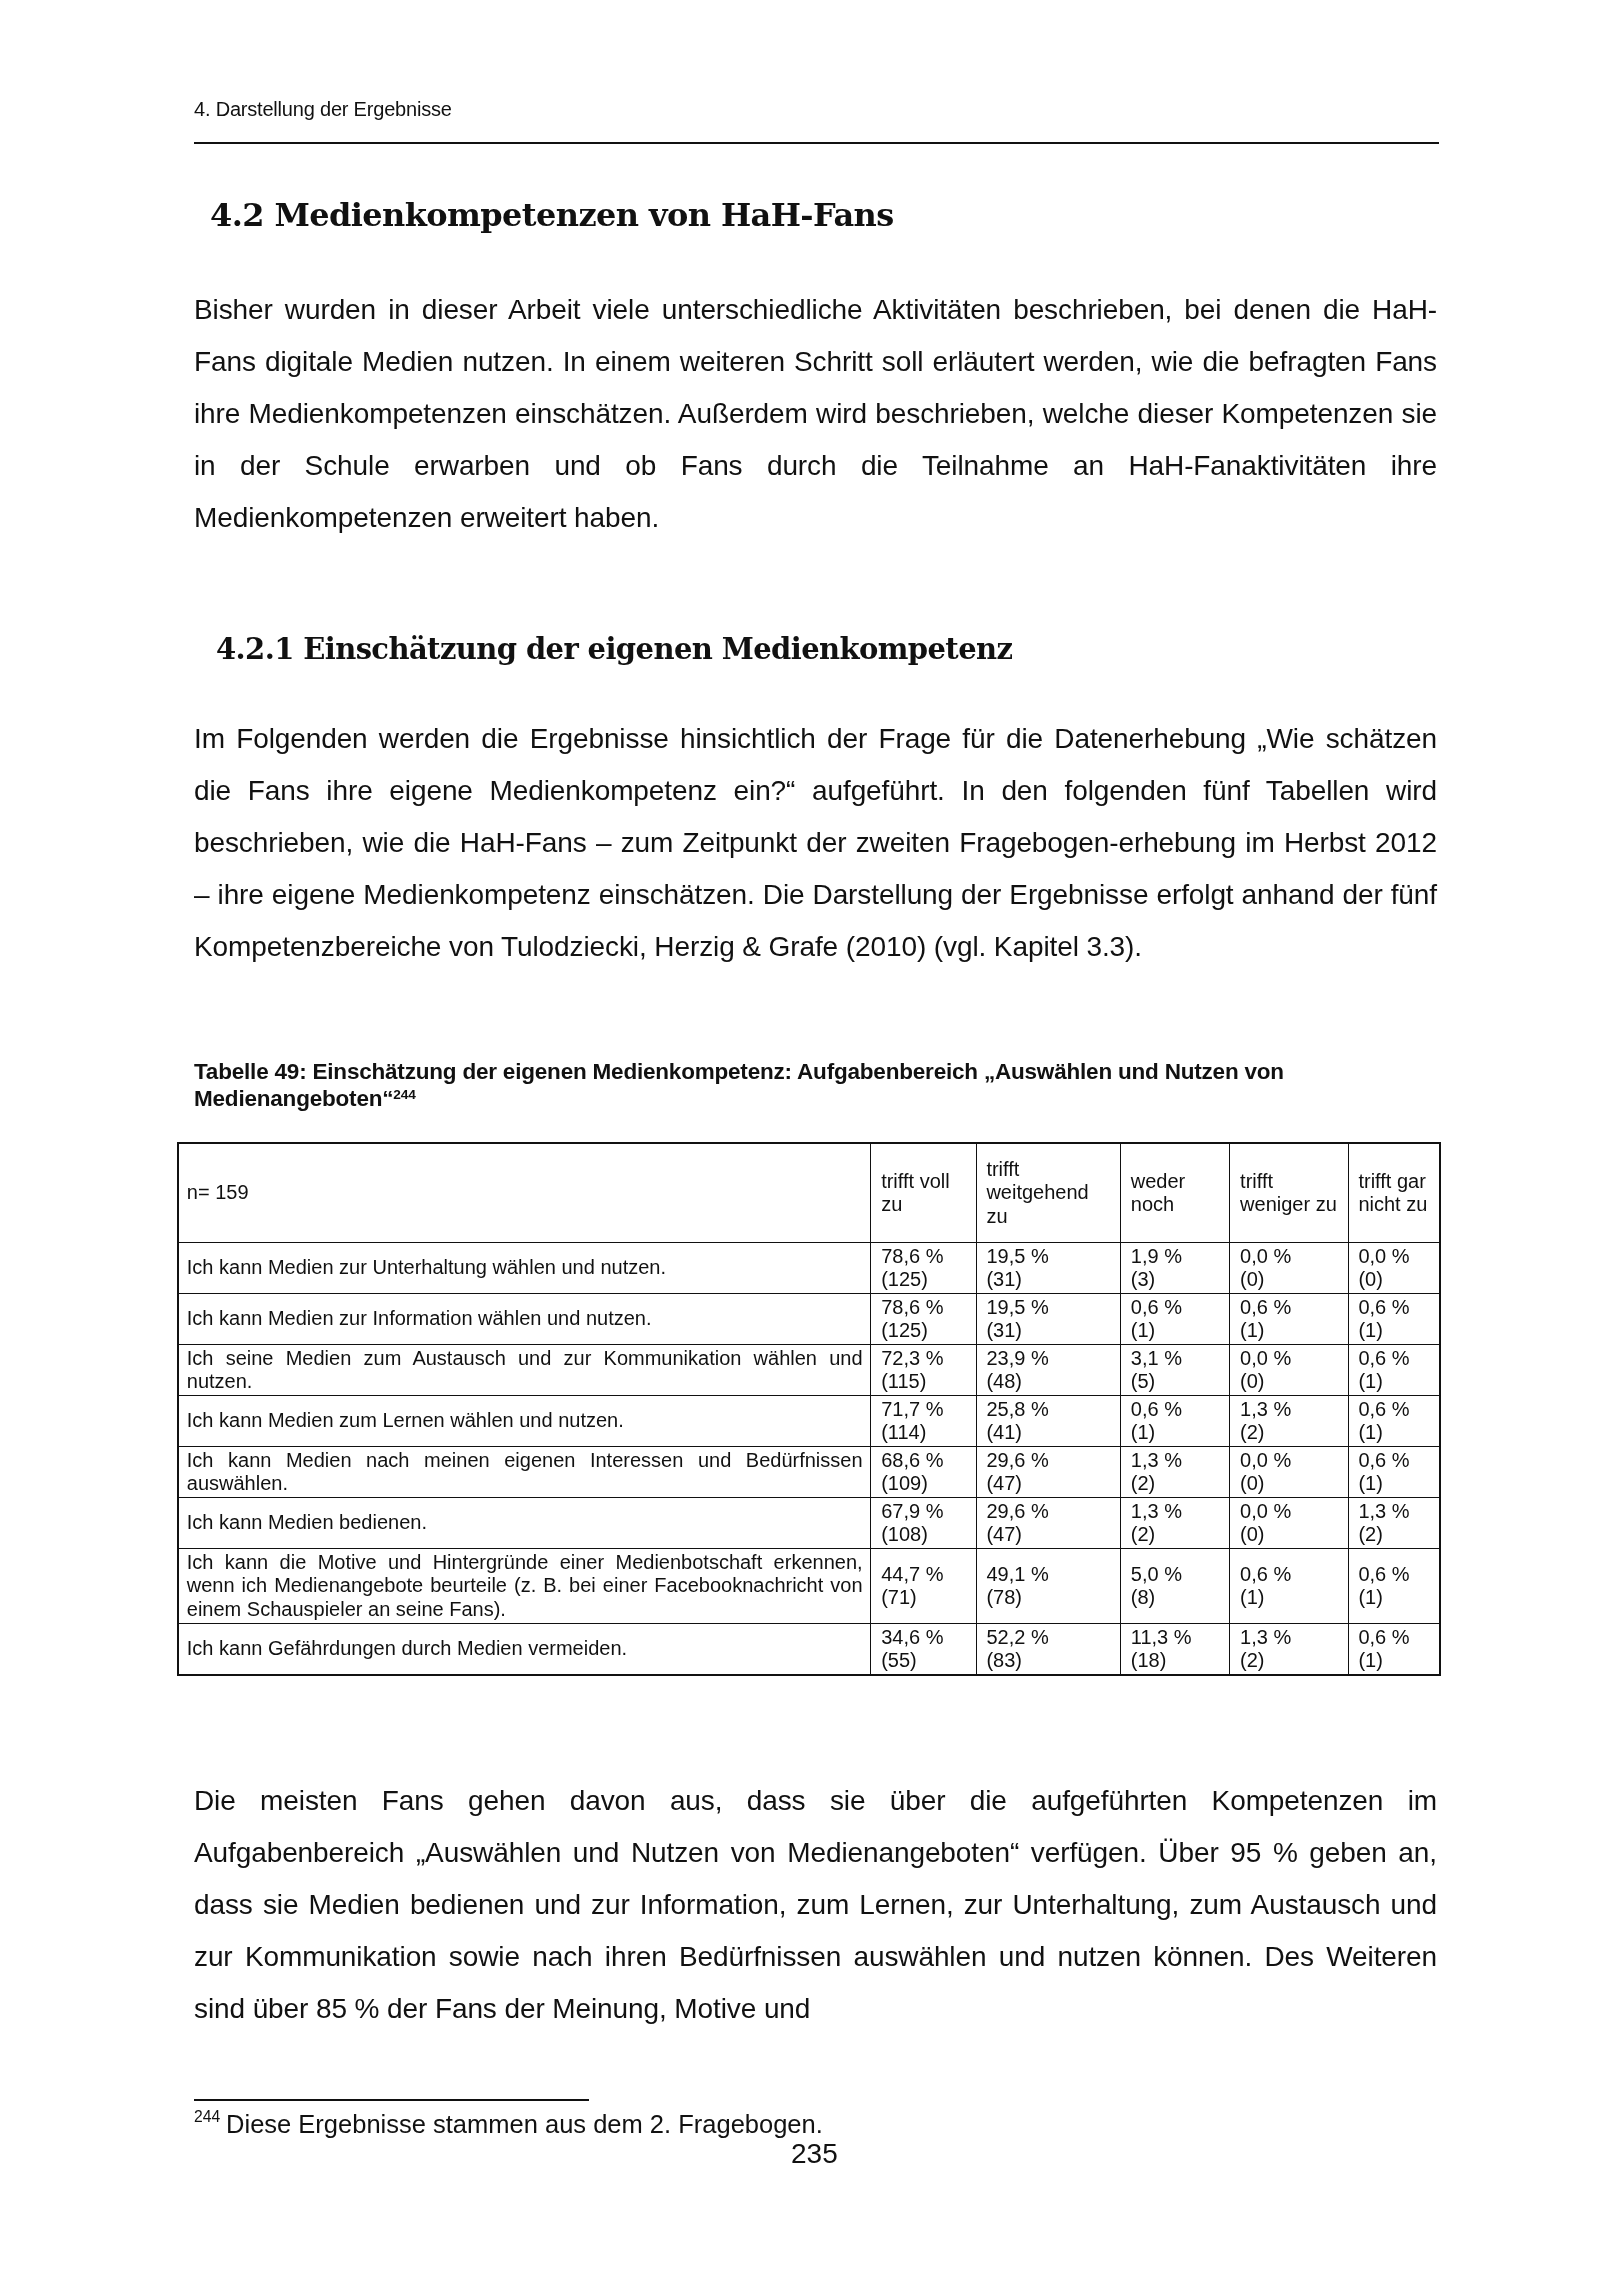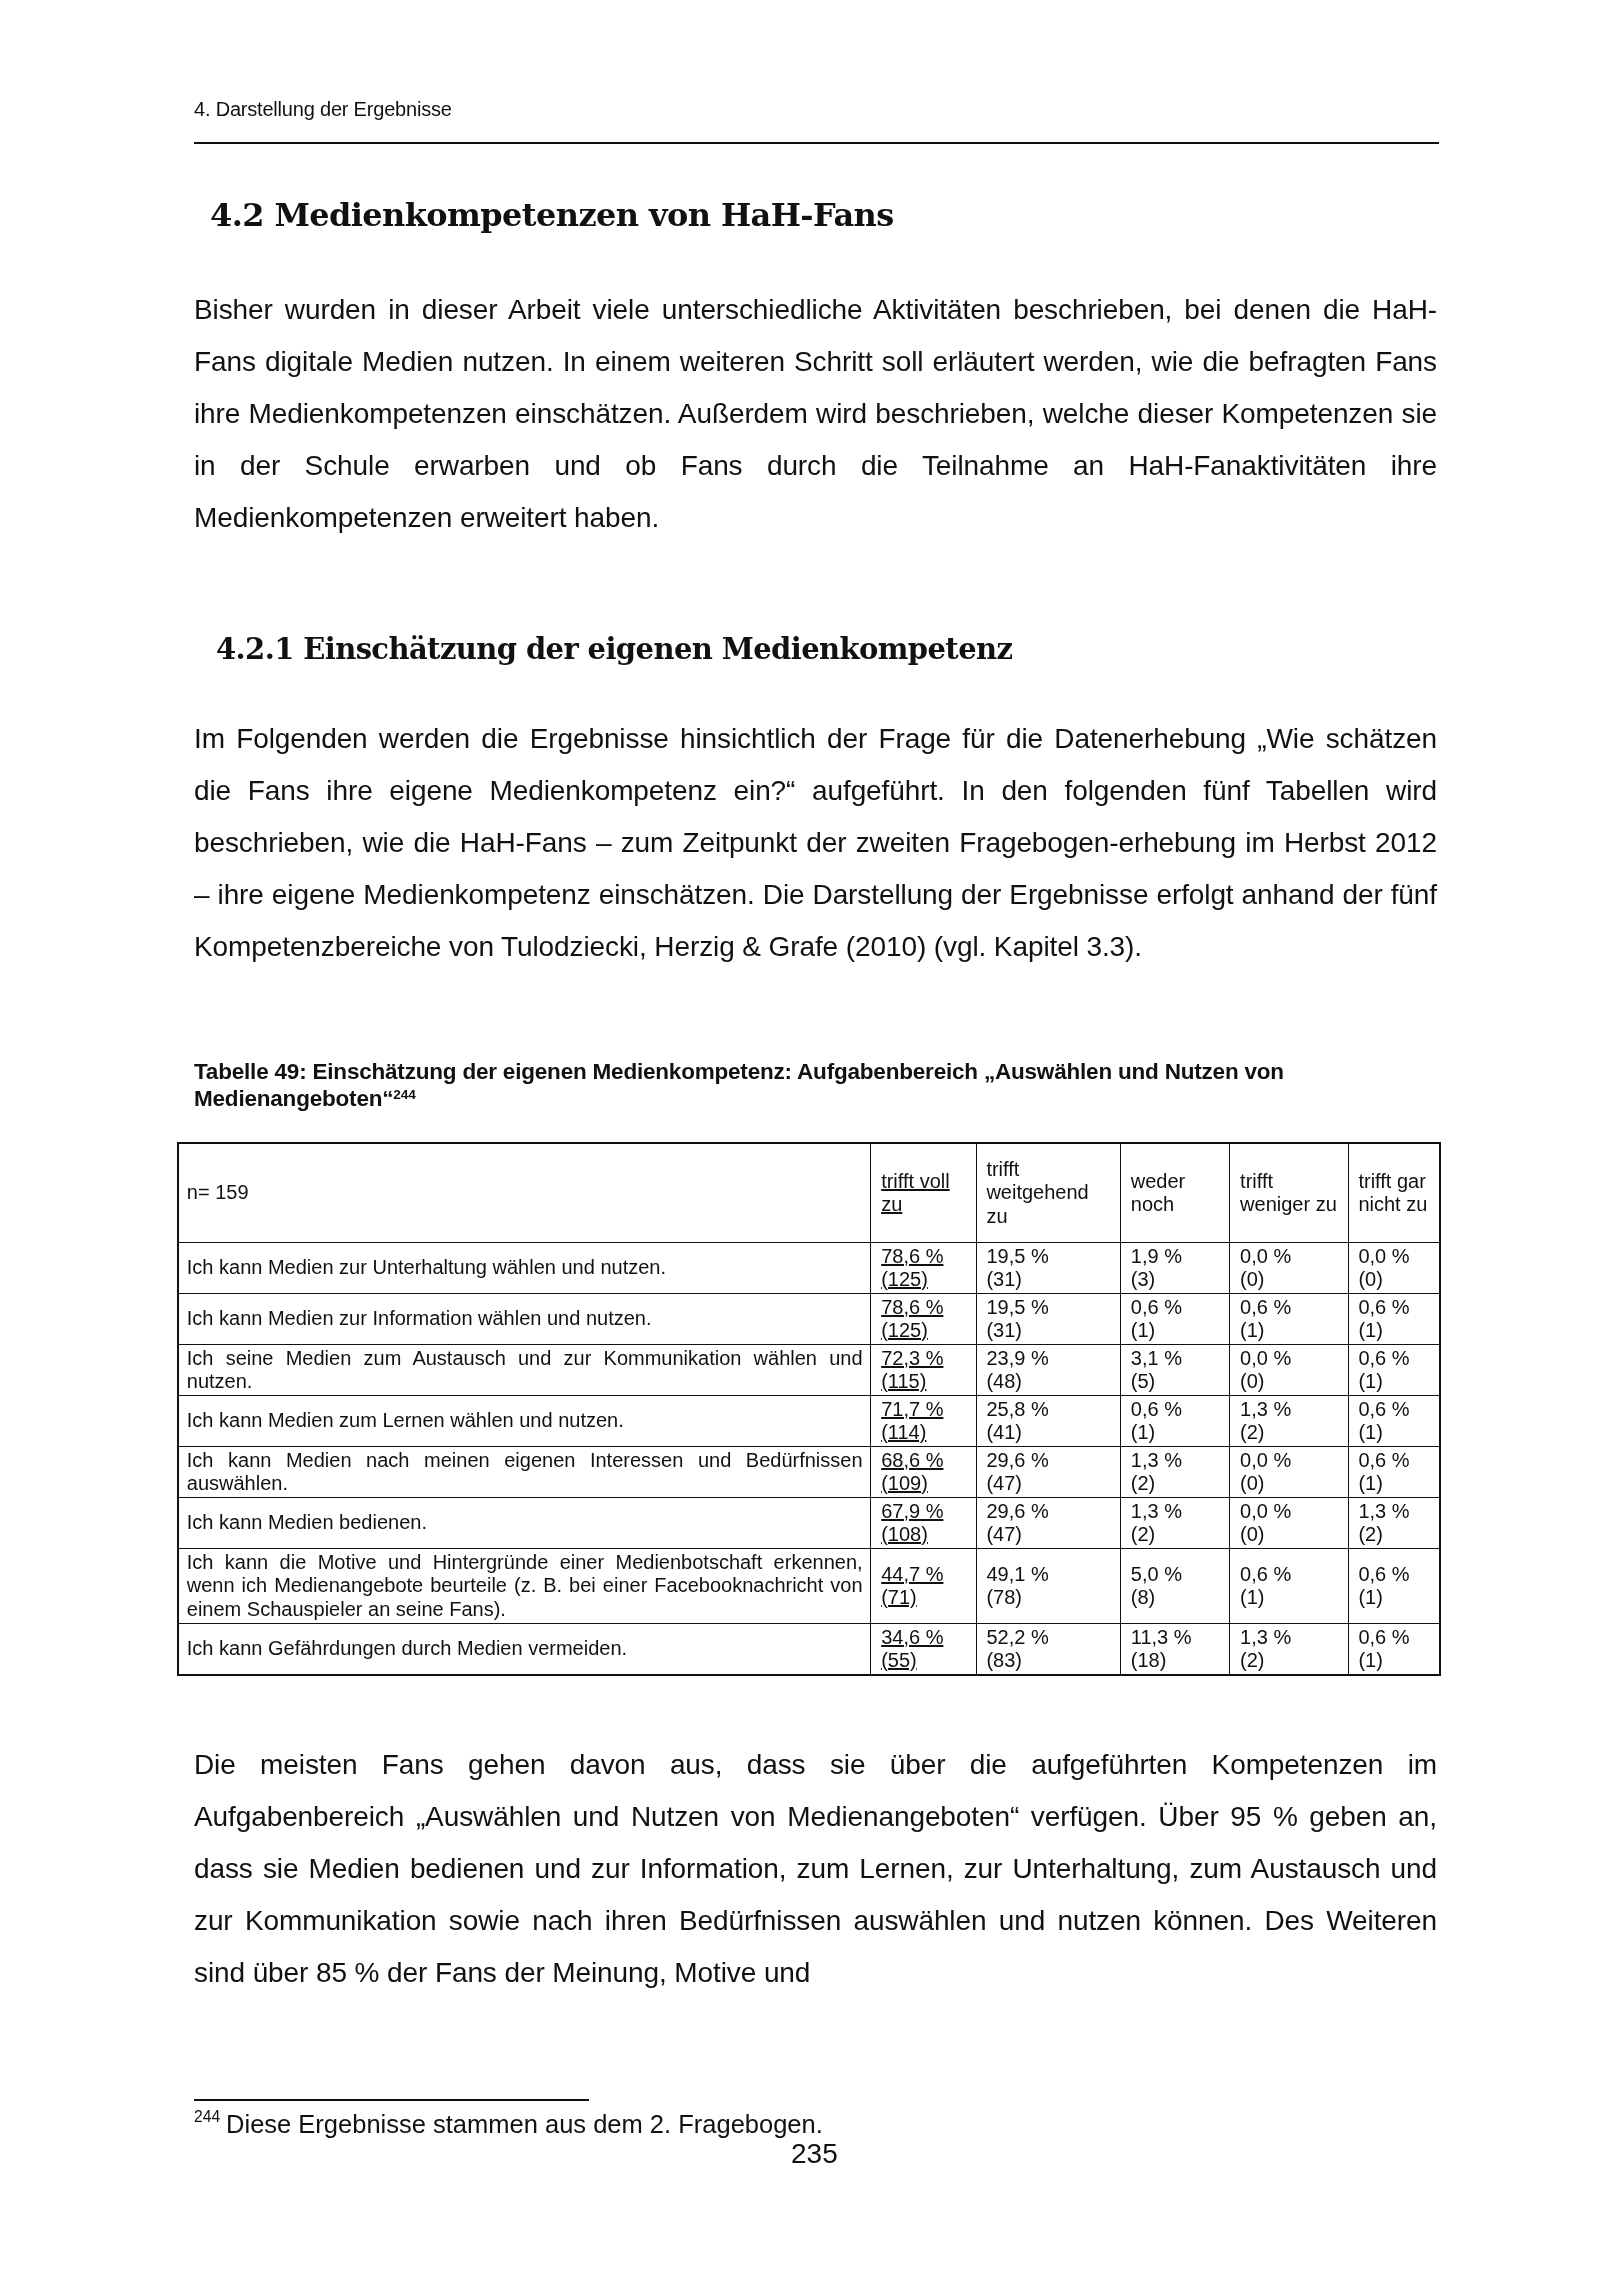--- a/index.html
+++ b/index.html
@@ -5,30 +5,30 @@
   html, body { margin: 0; padding: 0; background: #ffffff; }
   body { width: 1621px; height: 2293px; position: relative; overflow: hidden; color: #111; font-family: "Liberation Sans", sans-serif; }
   .abs { position: absolute; }
   .running-head { left: 194px; top: 98px; font-size: 20px; letter-spacing: -0.2px; }
   .head-rule { left: 194px; top: 142px; width: 1245px; height: 0; border-top: 2px solid #111; }
   .h1 { left: 210px; top: 196px; font-family: "DejaVu Serif", serif; font-weight: bold; font-size: 32px; letter-spacing: -0.6px; }
   .h2 { left: 194px; top: 632px; font-family: "DejaVu Serif", serif; font-weight: bold; font-size: 29px; letter-spacing: -0.6px; margin-left: 22px; }
   .para { left: 194px; width: 1243px; font-size: 28px; line-height: 52px; text-align: justify; letter-spacing: -0.1px; }
   .p1 { top: 284px; }
   .p2 { top: 713px; }
-  .p3 { top: 1739px; }
+  .p3 { top: 1775px; }
   .caption { left: 194px; top: 1059px; width: 1243px; font-size: 22.5px; font-weight: bold; line-height: 26.5px; letter-spacing: -0.2px; }
   .caption sup { font-size: 13.7px; vertical-align: top; position: relative; top: -3.9px; }
   table.t { position: absolute; left: 177px; top: 1142px; width: 1264px; border-collapse: collapse; font-size: 20px; line-height: 23.5px; border: 2.9px solid #111; }
   table.t td { border: 1.5px solid #111; vertical-align: middle; padding: 0 7.8px; }
   table.t td.lbl { text-align: justify; text-align-last: left; margin-left: 12px; }
   table.t td.val { padding-left: 9.8px; line-height: 23.5px; vertical-align: middle; }
   table.t tr.hdr td { height: 98px; }
   table.t tr.hdr td.val { vertical-align: middle; }
-  .c0 { width: 680px; } .c1 { width: 87px; text-decoration: underline; } .c2 { width: 126px; } .c3 { width: 91px; } .c4 { width: 100px; } .c5 { width: 73px; }
+  .c0 { width: 680px; } .c1 { width: 87px; } .c2 { width: 126px; } .c3 { width: 91px; } .c4 { width: 100px; } .c5 { width: 73px; }
   tr.r1 td { height: 50px; } tr.r2 td { height: 50px; } tr.r3 td { height: 50px; } tr.r4 td { height: 50px; }
   tr.r5 td { height: 50px; } tr.r6 td { height: 50px; } tr.r7 td { height: 74px; } tr.r8 td { height: 50px; }
   .thick-bottom td { border-bottom-width: 2.9px; }
   .fn-rule { left: 194px; top: 2099px; width: 395px; height: 0; border-top: 2px solid #111; }
   .footnote { left: 194px; top: 2110px; font-size: 25.5px; }
   .footnote sup { font-size: 15.7px; vertical-align: top; position: relative; top: -2px; margin-right: 5.9px; }
   .page-num { left: 0; width: 1621px; top: 2138px; text-align: center; font-size: 28px; }
   .page-num span { position: relative; left: 3.9px; }
 </style>
 </head>

